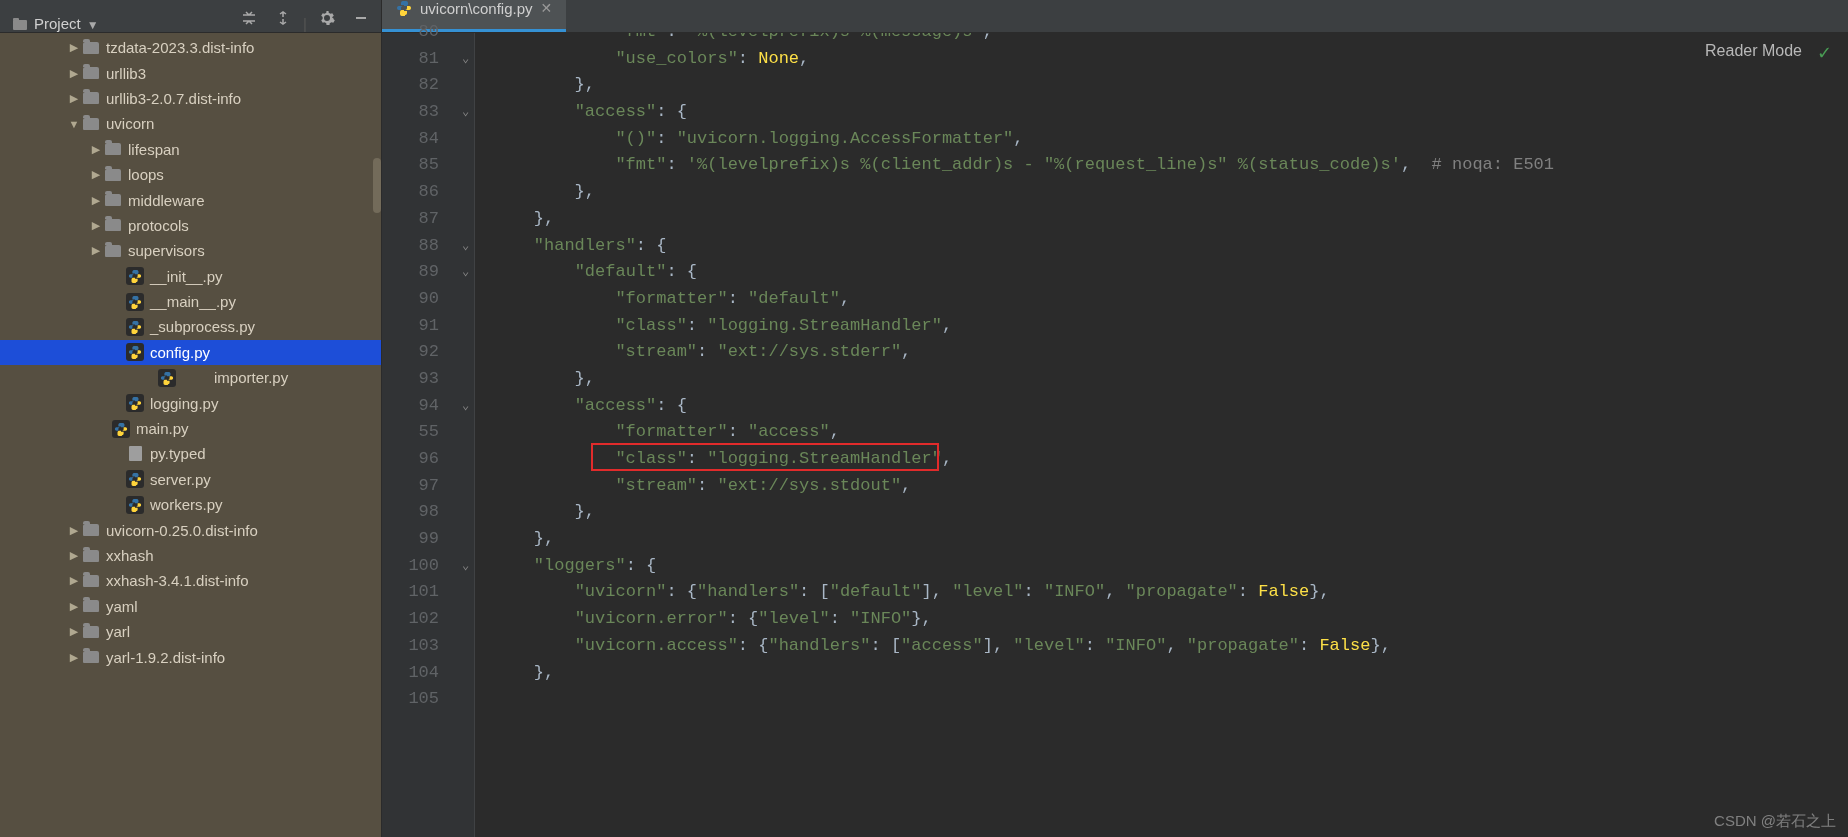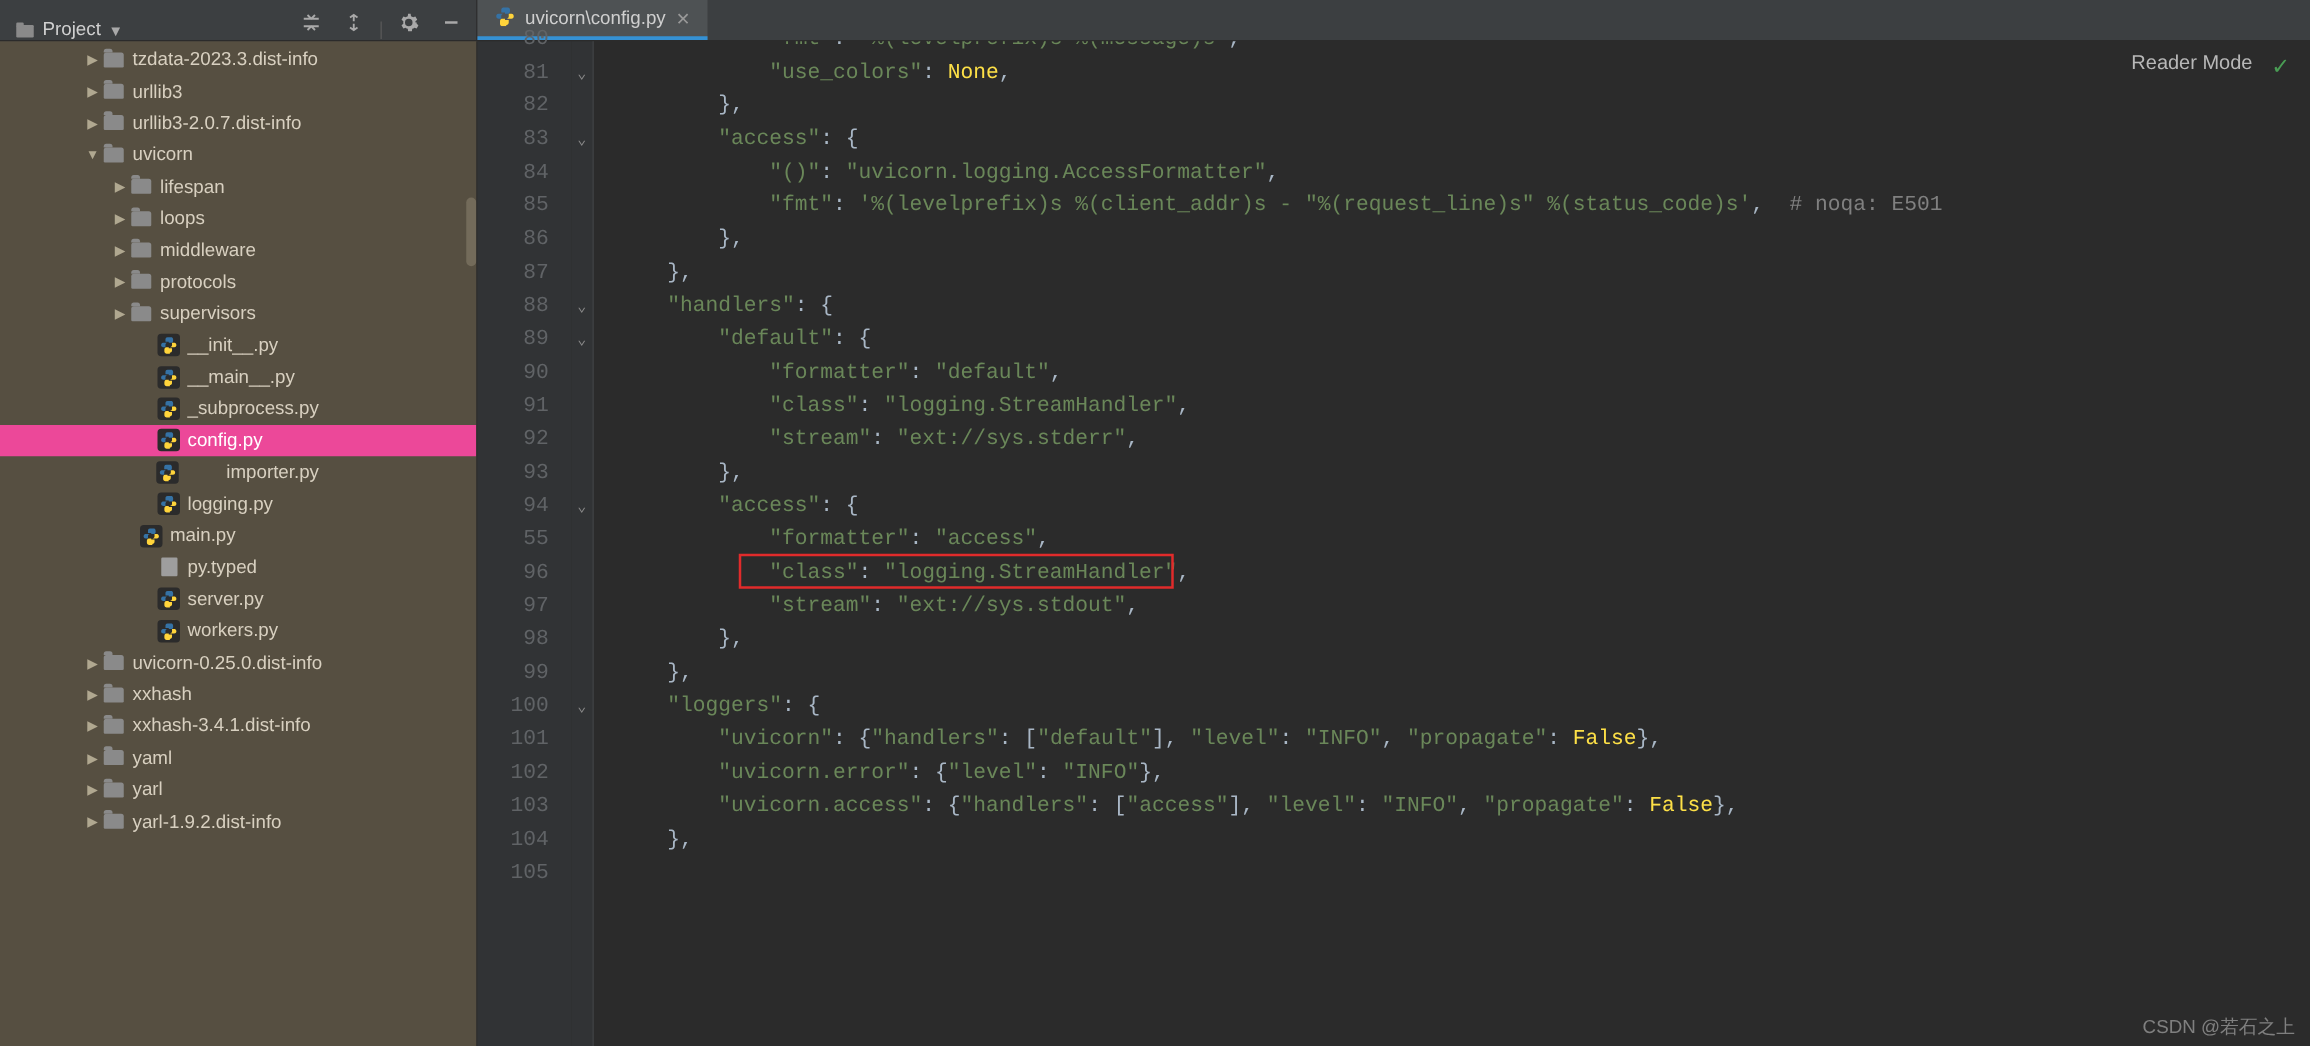--- a/index.html
+++ b/index.html
@@ -20,41 +20,41 @@
   padding:0 6px 0 12px; gap:6px;
   border-right:1px solid #2b2b2b;
 }
 .proj-icon { width:16px; height:16px; }
 .proj-label { color:#d0d0d0; font-size:15px; }
 .sidebar-top .spacer { flex:1; }
 .tb-icon { width:28px; height:28px; display:flex; align-items:center; justify-content:center; color:#a9a9a9; cursor:pointer; }
 .tb-icon svg { width:16px; height:16px; }
 .tabbar { flex:1; display:flex; align-items:stretch; }
 .tab {
-  display:flex; align-items:center; gap:8px;
+  display:flex; align-items:flex-start; gap:8px;
   padding:0 14px; background:#4e5254;
   border-bottom:3px solid #3591d4;
   color:#cfcfcf; font-size:15px;
   cursor:pointer;
 }
 .tab-close { color:#999; font-size:14px; }
 
 .main { display:flex; height:calc(100% - 33px); }
 .sidebar {
   width:382px; background:#564f41;
   border-right:1px solid #2b2b2b;
   overflow:hidden; position:relative;
   padding-top:2px;
 }
 .tree-row {
   display:flex; align-items:center; height:25.4px;
   color:#d8d0c0; font-size:15px;
   white-space:nowrap; cursor:pointer;
 }
-.tree-row.sel { background:#ec4899; color:#fff;text-align:center; }
+.tree-row.sel { background:#1d4ed8; color:#fff;text-align:center; }
 .arrow {
   width:16px; display:inline-flex; justify-content:center;
   color:#b0a890; font-size:11px;
 }
 .arrow.none { visibility:hidden; }
 .fi { width:18px; height:18px; margin-right:6px; display:inline-flex; align-items:center; justify-content:center; }
 .fi-folder { background:#8a8a8a; width:16px; height:12px; border-radius:2px 2px 1px 1px; position:relative; }
 .fi-folder:before { content:""; position:absolute; top:-3px; left:0; width:7px; height:3px; background:#8a8a8a; border-radius:2px 2px 0 0; }
 .fi-py { font-size:12px; color:#3591d4; background:#2b2b2b; border-radius:3px; padding:0 2px; position:relative; }
 .fi-py svg{width:16px;height:16px;}
@@ -250,21 +250,21 @@
         <div class="tree-row sel" style="padding-left: 110px;">
           <span class="arrow none">▶</span>
           <span class="fi fi-py">
             <svg viewBox="0 0 16 16">
               <path fill="#3572A5" d="M7 1C5 1 5 3 5 3v2h3v1H3S1 6 1 8s2 2 2 2h2V8s0-2 2-2h3s2 0 2-2V3s0-2-2-2H7z"></path>
               <path fill="#FFD43B" d="M9 15c2 0 2-2 2-2v-2H8v-1h5s2 0 2-2-2-2-2-2h-2v2s0 2-2 2H6s-2 0-2 2v2s0 2 2 2h3z"></path>
             </svg>
           </span>
           <span>config.py</span>
         </div>
-        <div class="tree-row" style="padding-left: 77px; gap: 32px;">
+        <div class="tree-row" style="padding-left: 110px; gap: 32px;">
           <span class="arrow none">▶</span>
           <span class="fi fi-py">
             <svg viewBox="0 0 16 16">
               <path fill="#3572A5" d="M7 1C5 1 5 3 5 3v2h3v1H3S1 6 1 8s2 2 2 2h2V8s0-2 2-2h3s2 0 2-2V3s0-2-2-2H7z"></path>
               <path fill="#FFD43B" d="M9 15c2 0 2-2 2-2v-2H8v-1h5s2 0 2-2-2-2-2-2h-2v2s0 2-2 2H6s-2 0-2 2v2s0 2 2 2h3z"></path>
             </svg>
           </span>
           <span>importer.py</span>
         </div>
         <div class="tree-row" style="padding-left: 110px;">

